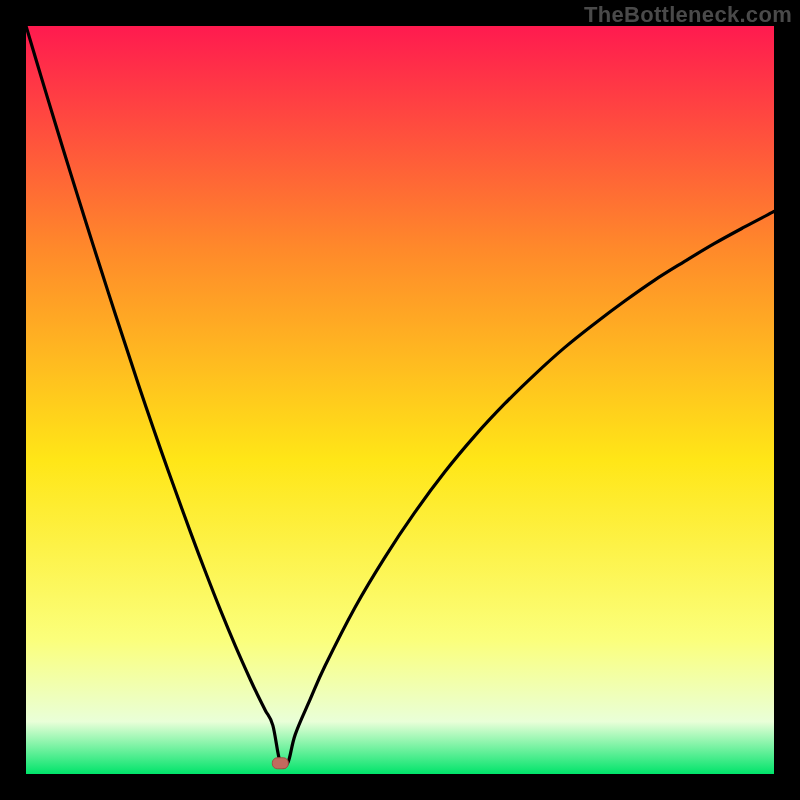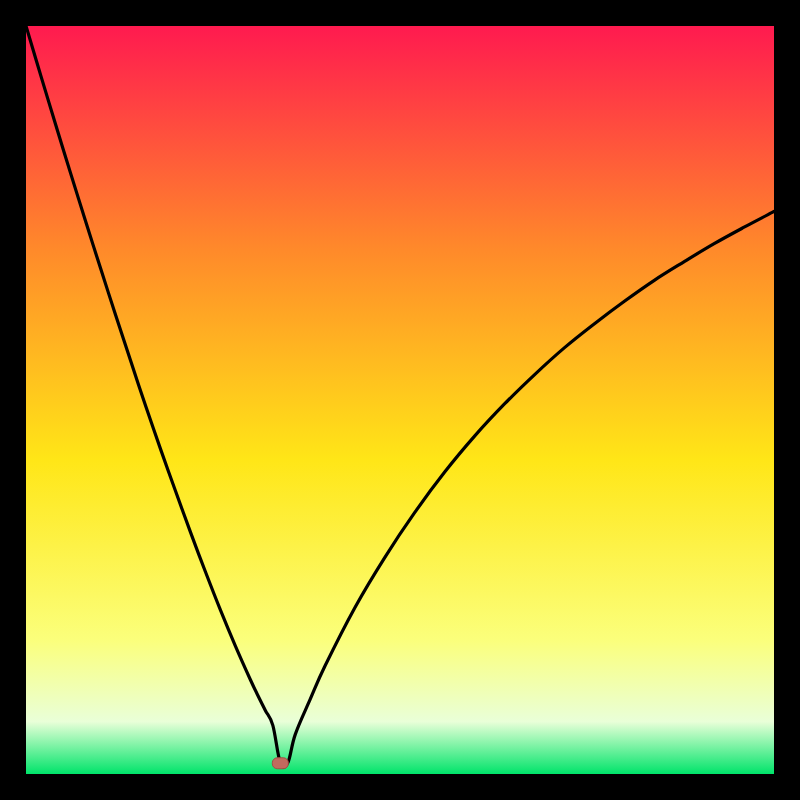--- a/index.html
+++ b/index.html
@@ -51,13 +51,14 @@
           <stop id="g3" offset="82%" stop-color="#fbff7b"></stop>
           <stop id="g4" offset="93%" stop-color="#e9ffd8"></stop>
           <stop id="g5" offset="100%" stop-color="#00e46a"></stop>
         </linearGradient>
       </defs>
       <rect x="0" y="0" width="748" height="748" fill="url(#bg-grad)"></rect>
       <path id="curve-path" fill="none" stroke="#000000" stroke-width="3.2" stroke-linecap="round" stroke-linejoin="round" d="M 0.00 0.00 C 2.69 9.02, 9.57 32.21, 14.96 50.12 C 20.35 68.02, 24.53 81.85, 29.92 99.48 C 35.31 117.12, 39.49 130.74, 44.88 148.10 C 50.27 165.47, 54.45 178.88, 59.84 195.98 C 65.23 213.08, 69.41 226.27, 74.80 243.10 C 80.19 259.93, 84.37 272.92, 89.76 289.48 C 95.15 306.04, 99.33 318.81, 104.72 335.10 C 110.11 351.40, 114.29 364.10, 119.68 379.98 C 125.07 395.87, 129.25 408.02, 134.64 423.37 C 140.03 438.72, 144.21 450.31, 149.60 465.26 C 154.99 480.20, 159.17 491.85, 164.56 506.40 C 169.95 520.94, 174.13 532.04, 179.52 546.04 C 184.91 560.04, 189.09 570.86, 194.48 584.19 C 199.87 597.52, 204.05 607.57, 209.44 620.09 C 214.83 632.61, 220.36 644.87, 224.40 653.75 C 228.44 662.64, 229.19 663.94, 231.88 669.46 C 234.57 674.98, 236.67 679.03, 239.36 684.42 C 242.05 689.81, 244.15 689.96, 246.84 699.38 C 249.53 708.80, 251.63 730.05, 254.32 736.78 C 257.01 743.51, 259.11 741.90, 261.80 736.78 C 264.49 731.66, 265.24 719.80, 269.28 708.36 C 273.32 696.91, 278.85 685.59, 284.24 673.20 C 289.63 660.81, 291.12 656.10, 299.20 639.54 C 307.28 622.98, 318.35 600.72, 329.12 581.20 C 339.89 561.67, 348.27 548.18, 359.04 531.08 C 369.81 513.98, 378.19 501.55, 388.96 486.20 C 399.73 470.85, 408.11 459.54, 418.88 445.81 C 429.65 432.07, 438.03 422.16, 448.80 409.90 C 459.57 397.65, 467.95 388.78, 478.72 377.74 C 489.49 366.70, 497.87 358.67, 508.64 348.57 C 519.41 338.47, 527.79 330.80, 538.56 321.64 C 549.33 312.48, 557.71 306.05, 568.48 297.70 C 579.25 289.36, 587.63 283.07, 598.40 275.26 C 609.17 267.45, 617.55 261.46, 628.32 254.32 C 639.09 247.18, 647.47 242.22, 658.24 235.62 C 669.01 229.02, 677.39 223.86, 688.16 217.67 C 698.93 211.47, 707.31 207.00, 718.08 201.21 C 728.85 195.42, 742.61 188.33, 748.00 185.50"></path>
       <rect id="min-marker" rx="5" ry="5" width="16" height="11" x="246.32" y="731.78" fill="#c26a5e" stroke="#a24f44" stroke-width="1"></rect>
     </svg>
   </div>
+  <div class="watermark">TheBottleneck.com</div>
 </div>
 
 </body></html>

